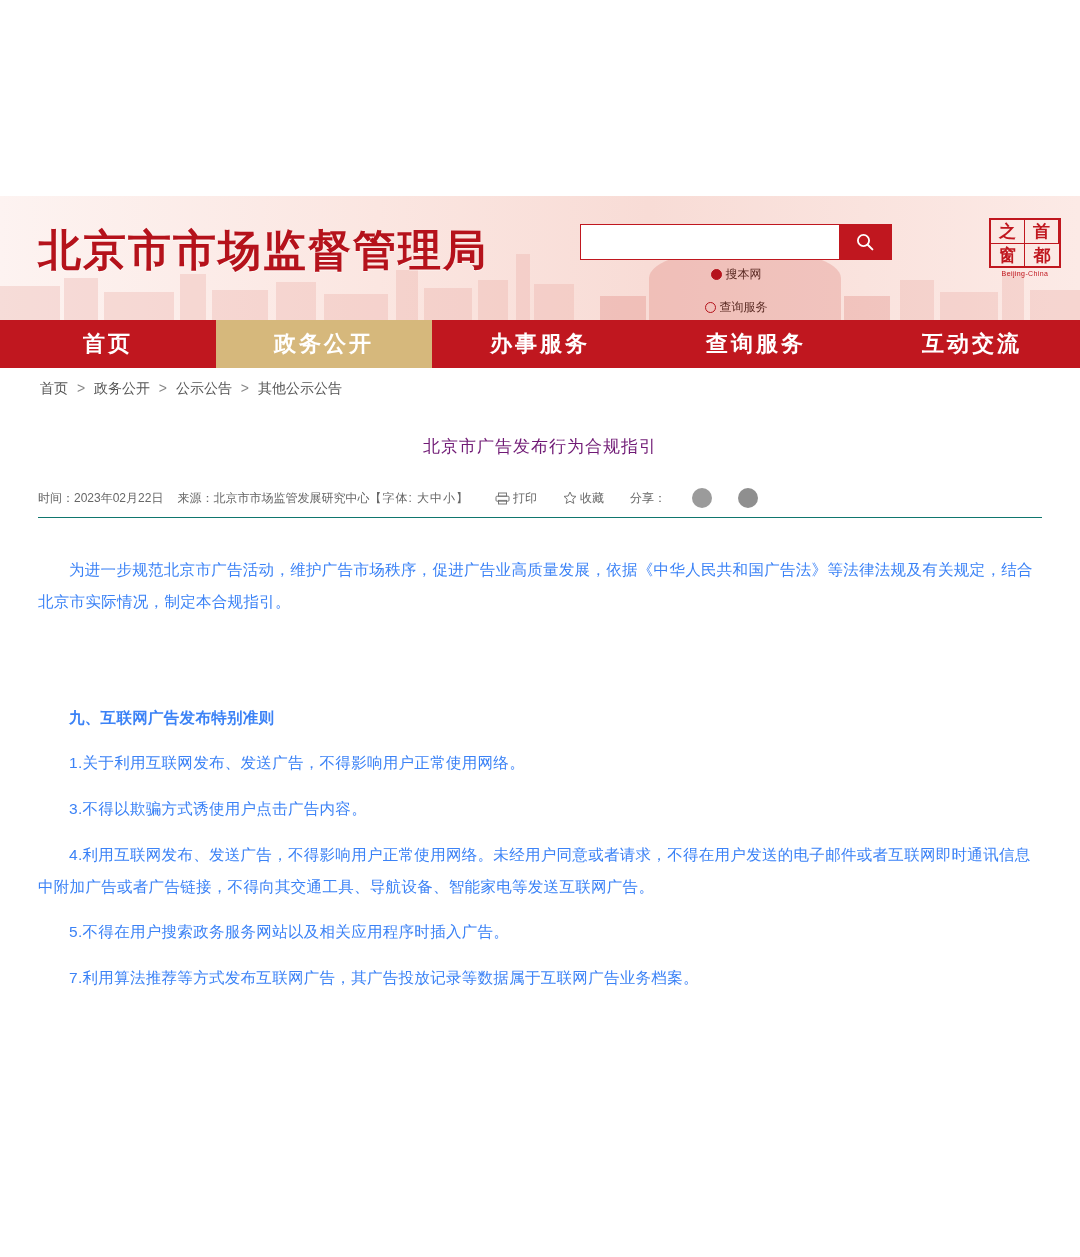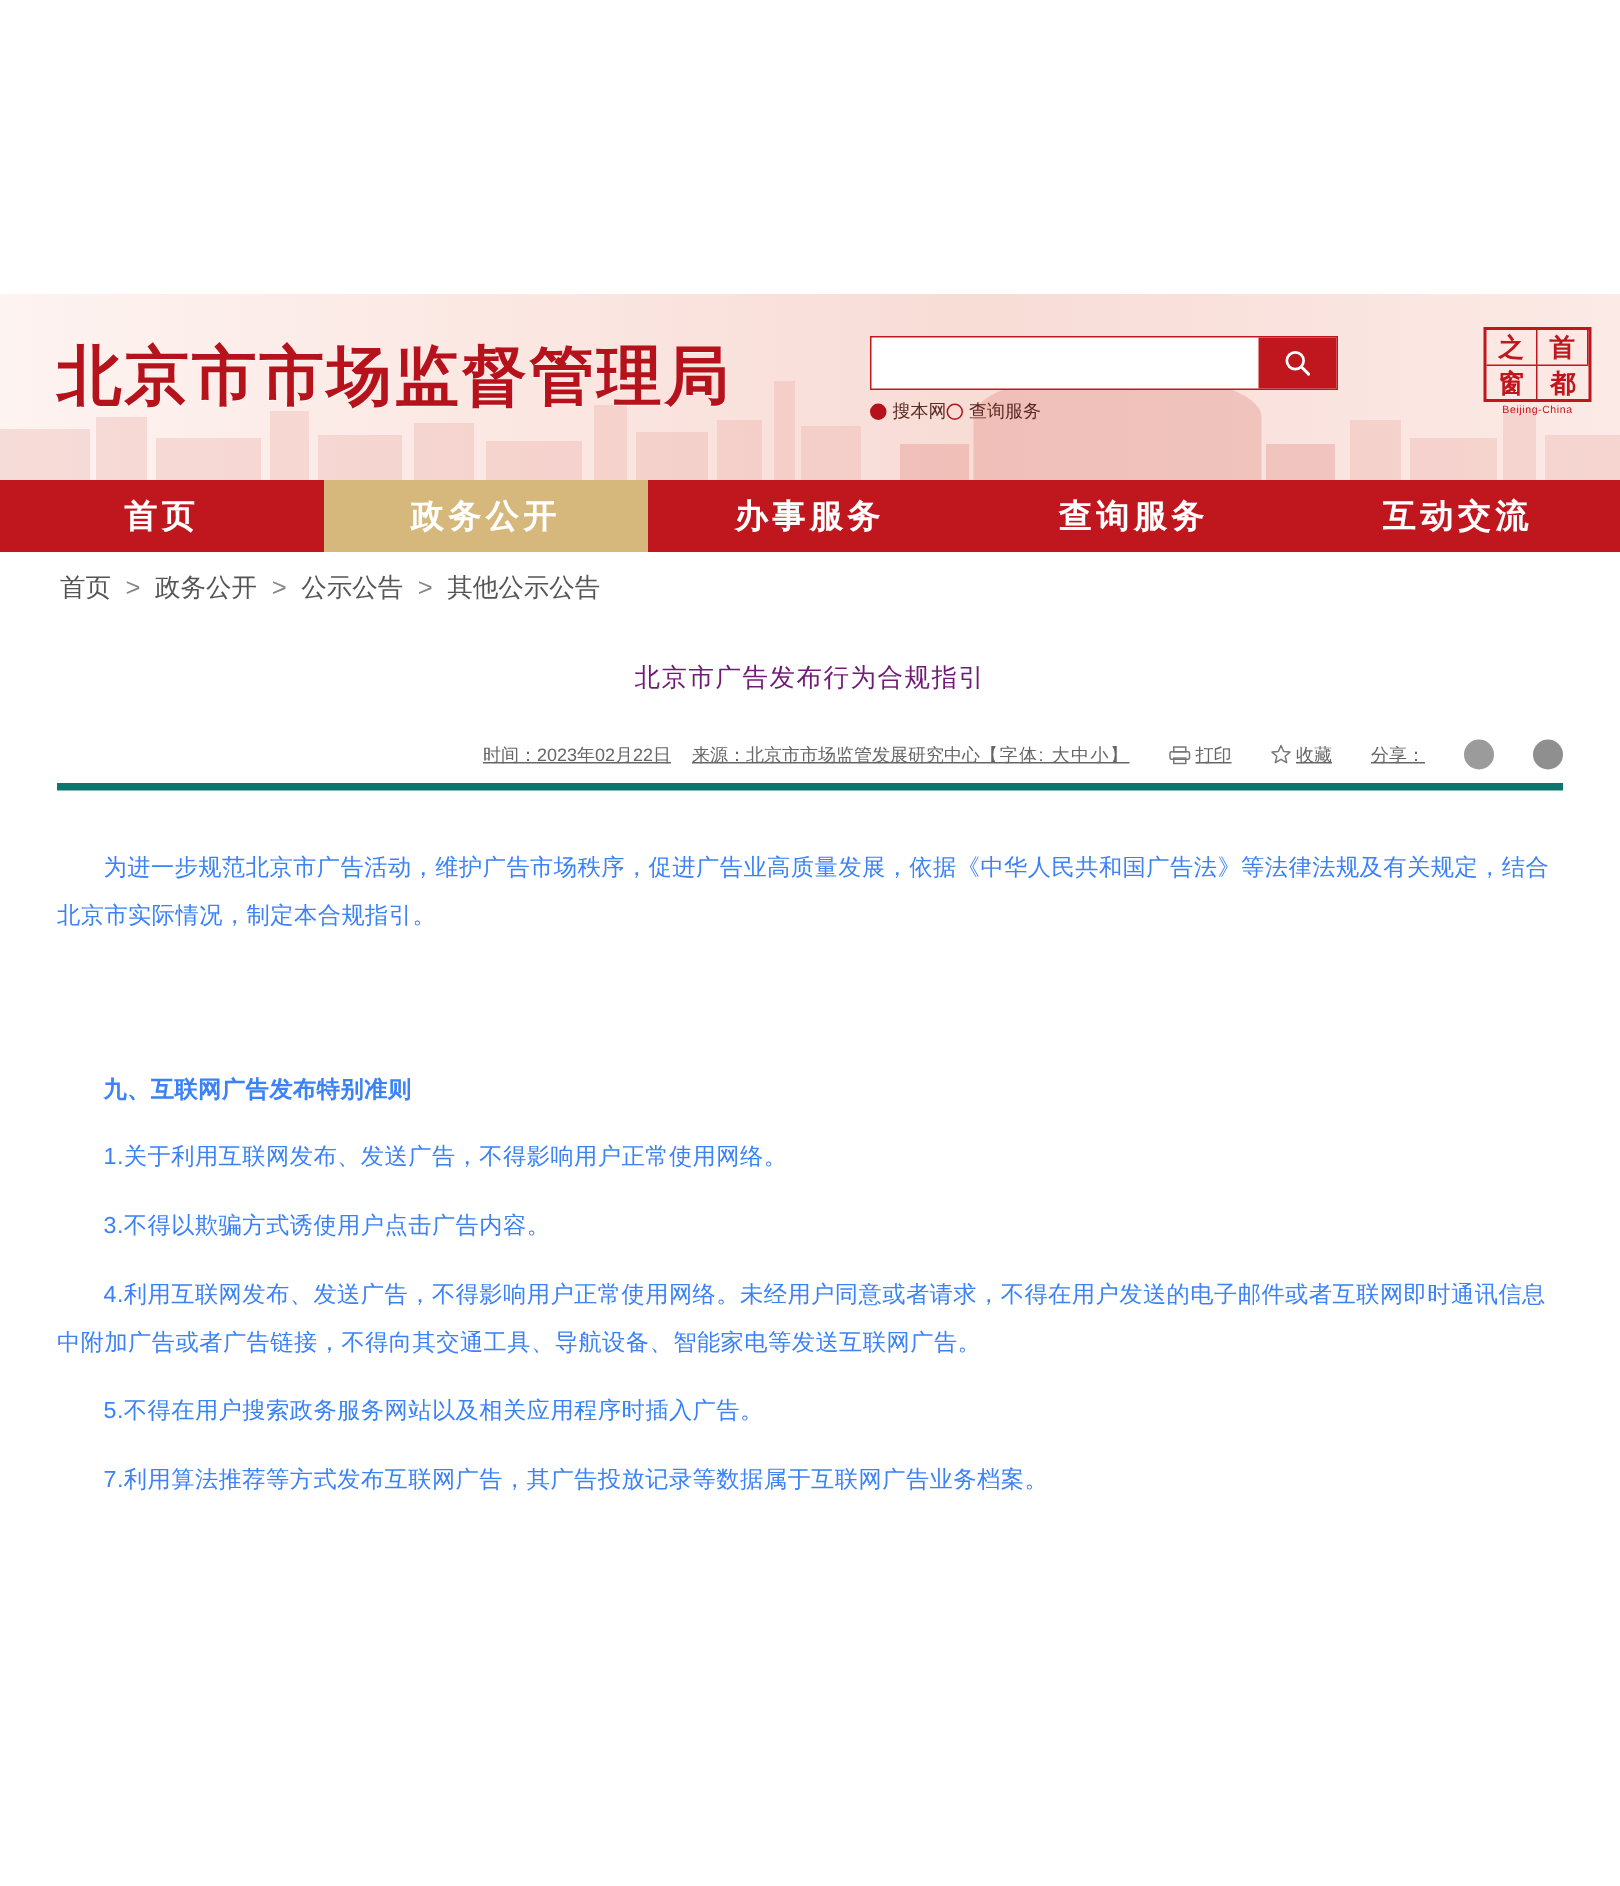--- a/index.html
+++ b/index.html
@@ -81,23 +81,24 @@
     cursor: pointer;
     display: flex;
     align-items: center;
     justify-content: center;
   }
   .search-btn svg { display:block; }
   .radio-row {
     margin-top: 6px;
     display: flex;
     align-items: center;
-    gap: 0;
+    gap: 16px;
     font-size: 12px;
     color: #5a2a23;
+    flex-direction: column;
   }
   .radio-item { display: flex; align-items: center; gap: 4px; cursor: pointer; }
   .dot {
     width: 9px; height: 9px; border-radius: 50%;
     border: 1px solid #b5121b; display:inline-block;
   }
   .dot.filled { background: #b5121b; }
   .emblem {
     position: absolute;
     right: 18px;
@@ -146,21 +147,21 @@
     font-family: "DejaVu Serif", serif;
     font-weight: 700;
     font-size: 22px;
     letter-spacing: 3px;
     cursor: pointer;
   }
   .nav-item.active { background: #d6b87c; }
   
   .breadcrumb {
     padding: 12px 40px 10px 40px;
-    font-size: 17px;
+    font-size: 14px;
     color: #555;
     border-bottom: 1px solid #ffffff;
   }
   .breadcrumb span { color: #555; }
   .breadcrumb .sep { margin: 0 5px; color: #888; }
   
   .article {
     padding: 0 38px;
   }
   .art-title {
@@ -168,27 +169,26 @@
     font-family: "DejaVu Serif", serif;
     font-size: 17px;
     color: #701a75;
     margin: 26px 0 0 0;
     letter-spacing: 1px;
     font-weight: 400;
   }
   .meta-row {
     display: flex;
     align-items: center;
-    justify-content: flex-end;
+    justify-content: flex-start;
     margin-top: 30px;
     padding-bottom: 9px;
-    border-bottom: 5px solid #0f766e;
+    border-bottom: 1px solid #0f766e;
     font-size: 12px;
     color: #666;
-    text-decoration: underline;
   }
   .meta-left { display: flex; gap: 14px; }
   .meta-right {
     display: flex;
     align-items: center;
     gap: 26px;
     color: #666;
   }
   .font-ctl { letter-spacing: 1px; }
   .icon-inline {

